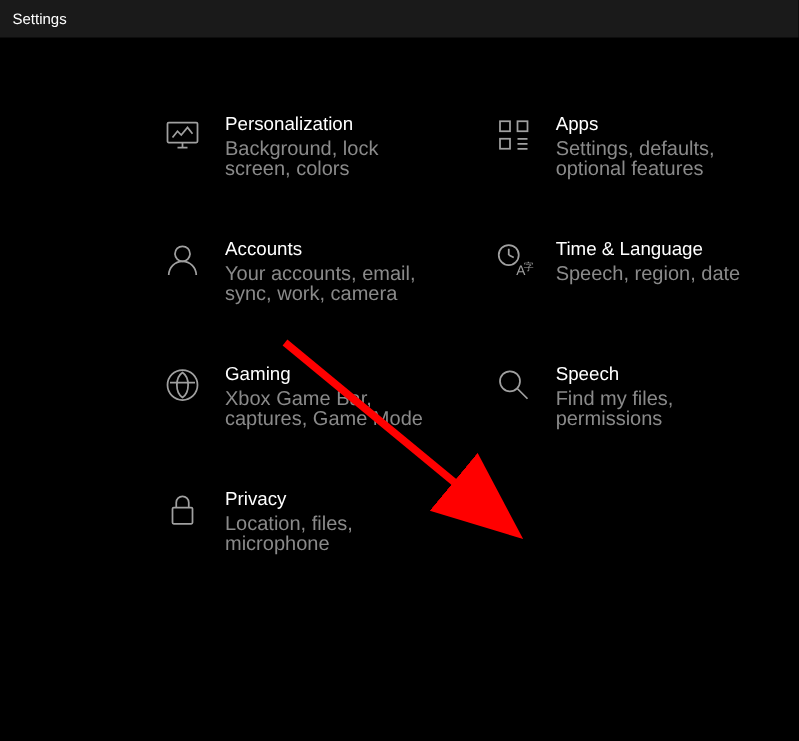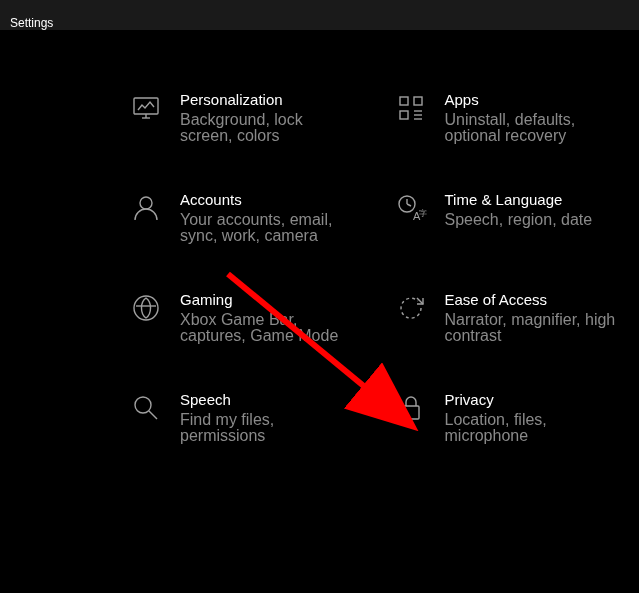--- a/index.html
+++ b/index.html
@@ -1,17 +1,17 @@
 <!DOCTYPE html>
 <html><head>
   <meta charset="utf-8">
   <style>
     * { margin: 0; padding: 0; box-sizing: border-box; }
     html, body { background: #000; width: 639px; height: 593px; overflow: hidden; font-family: "Segoe UI", Tahoma, sans-serif; color: #fff; }
-    .titlebar { height: 30px; background: #1a1a1a; display: flex; align-items: flex-end; padding-left: 10px; font-size: 12px; color: #fff; }
+    .titlebar { height: 30px; background: #1a1a1a; display: flex; align-items: center; padding-left: 10px; font-size: 12px; color: #fff; }
     .content { position: relative; padding-top: 60px; }
     .grid { display: grid; grid-template-columns: 1fr 1fr; column-gap: 40px; row-gap: 46px; padding-left: 130px; padding-right: 20px; }
     .tile { display: flex; align-items: flex-start; cursor: pointer; }
     .tile-icon { width: 32px; height: 32px; flex: 0 0 32px; display: flex; align-items: center; justify-content: center; margin-right: 18px; margin-top: 2px; }
     .tile-icon svg { stroke: #a0a0a0; fill: none; stroke-width: 1.4; }
     .tile-text { flex: 1; }
     .tile-title { font-size: 15px; color: #fff; font-weight: 400; line-height: 20px; }
     .tile-desc { font-size: 16px; color: #8a8a8a; line-height: 16px; margin-top: 2px; max-width: 175px; }
     .arrow { position: absolute; pointer-events: none; }
   </style>
@@ -46,21 +46,21 @@
             <rect x="5" y="5" width="8" height="8"></rect>
             <rect x="19" y="5" width="8" height="8"></rect>
             <rect x="5" y="19" width="8" height="8"></rect>
             <line x1="19" y1="19" x2="27" y2="19"></line>
             <line x1="19" y1="23" x2="27" y2="23"></line>
             <line x1="19" y1="27" x2="27" y2="27"></line>
           </svg>
       </span>
       <div class="tile-text">
         <div class="tile-title">Apps</div>
-        <div class="tile-desc">Uninstall, defaults, optional recovery</div>
+        <div class="tile-desc">Settings, defaults, optional features</div>
       </div>
     </div>
 
     <div class="tile">
       <span class="tile-icon">
         <svg viewBox="0 0 32 32">
             <circle cx="16" cy="11" r="6"></circle>
             <path d="M5 28 a11 11 0 0 1 22 0"></path>
           </svg>
       </span>
@@ -93,33 +93,20 @@
             <path d="M16 6 C10 10 10 22 16 26 C22 22 22 10 16 6 Z"></path>
             <line x1="6" y1="14" x2="26" y2="14"></line>
           </svg>
       </span>
       <div class="tile-text">
         <div class="tile-title">Gaming</div>
         <div class="tile-desc">Xbox Game Bar, captures, Game Mode</div>
       </div>
     </div>
 
-    <div class="tile">
-      <span class="tile-icon">
-        <svg viewBox="0 0 32 32">
-            <path d="M26 16 a10 10 0 1 1 -3 -7" stroke-dasharray="3 3"></path>
-            <line x1="22" y1="6" x2="28" y2="12"></line>
-            <polyline points="28,6 28,12 22,12" fill="none"></polyline>
-          </svg>
-      </span>
-      <div class="tile-text">
-        <div class="tile-title">Ease of Access</div>
-        <div class="tile-desc">Narrator, magnifier, high contrast</div>
-      </div>
-    </div>
 
     <div class="tile">
       <span class="tile-icon">
         <svg viewBox="0 0 32 32">
             <circle cx="13" cy="13" r="8"></circle>
             <line x1="19" y1="19" x2="27" y2="27"></line>
           </svg>
       </span>
       <div class="tile-text">
         <div class="tile-title">Speech</div>

